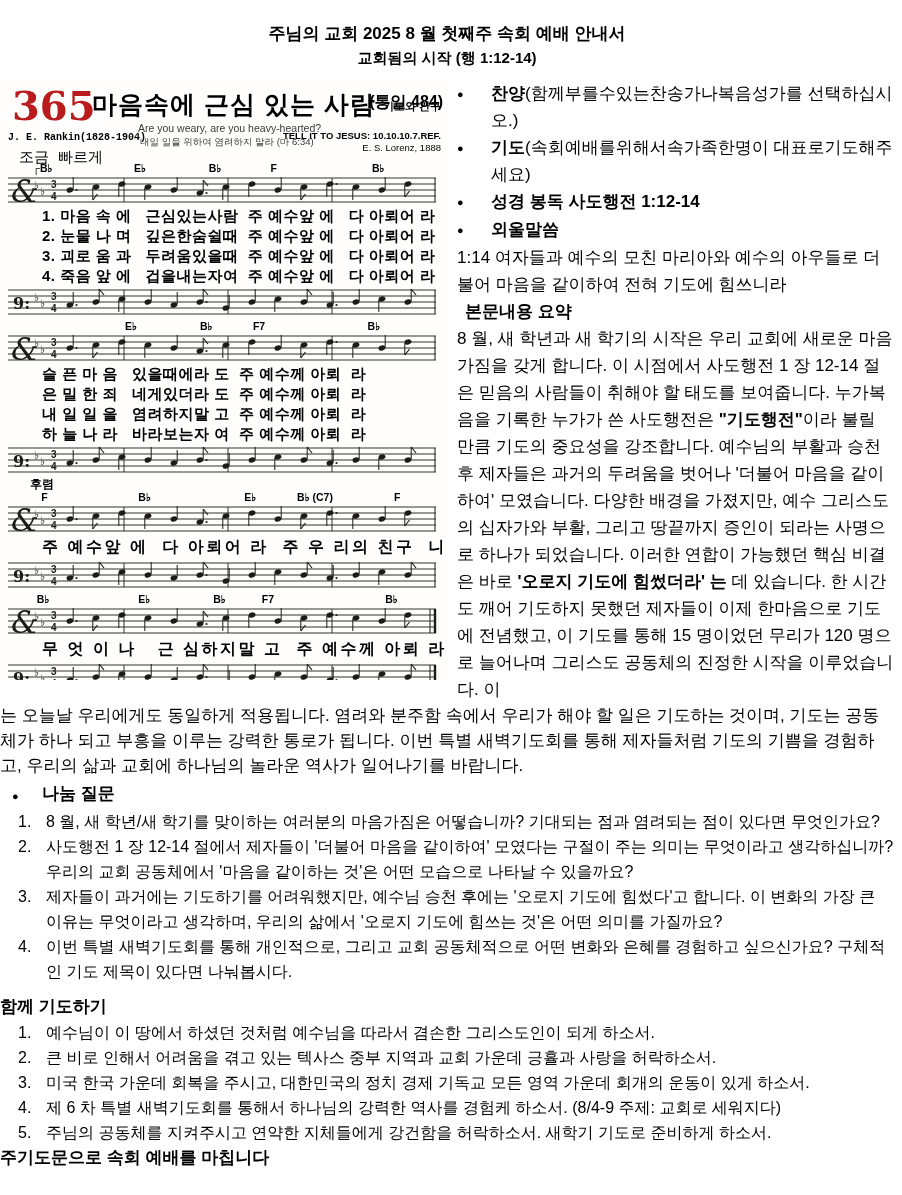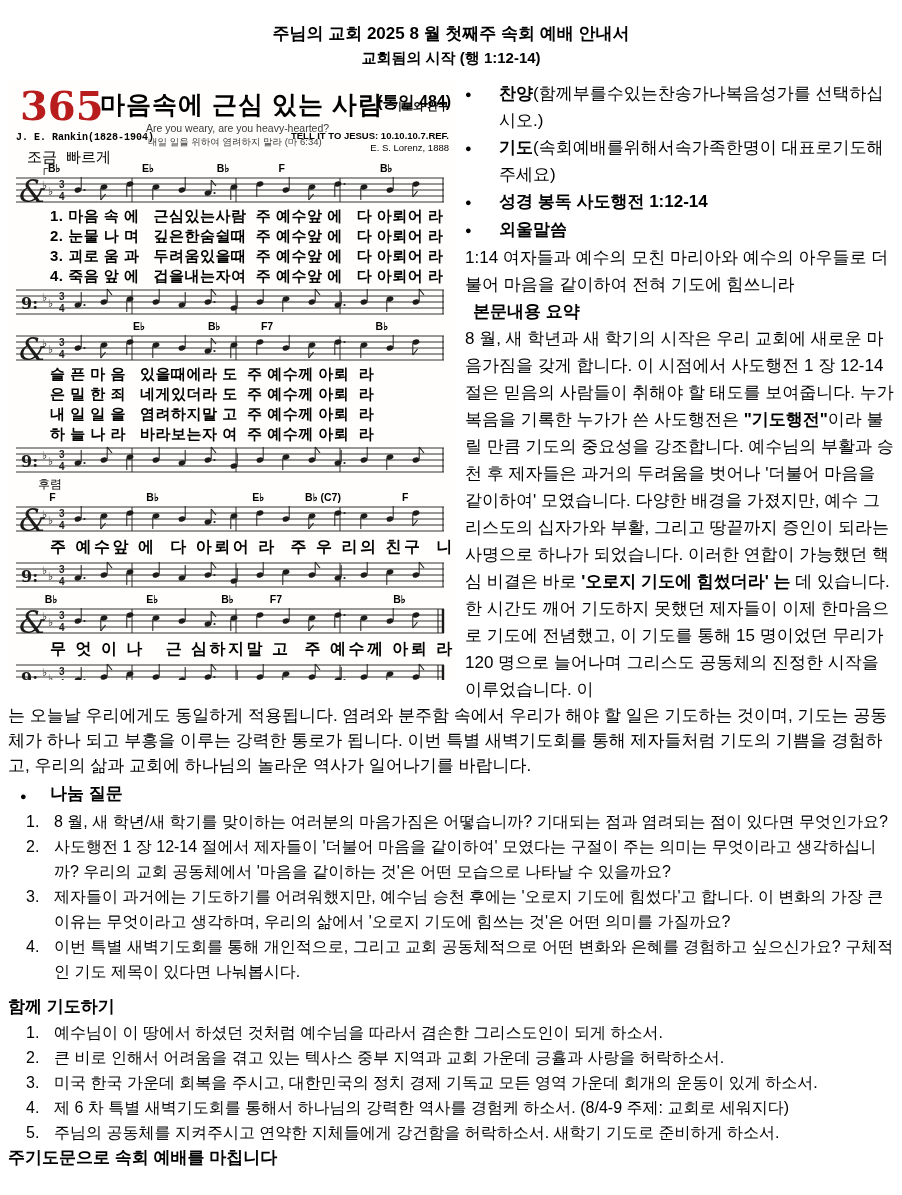--- a/index.html
+++ b/index.html
@@ -1,37 +1,37 @@
 <!DOCTYPE html>
 <html><head>
 <meta charset="utf-8">
 <style>
   html,body{margin:0;padding:0;background:#fff;}
   body{width:902px;height:1195px;color:#000;font-family:"Liberation Sans",sans-serif;overflow:hidden;}
-  .page{padding:12px 8px 0 8px;}
+  .page{padding:12px 8px 0 0;}
   .doc-title{font-size:17px;font-weight:bold;text-align:center;margin:10px 0 4px 0;}
   .doc-subtitle{font-size:15px;font-weight:bold;text-align:center;margin:0 0 12px 0;}
 
   .top{display:flex;align-items:flex-start;}
 
   
   .hymn{flex:0 0 447px;width:447px;height:600px;position:relative;overflow:hidden;background:#fffefc;}
   .hymn-header{position:relative;height:82px;}
   .hymn-number{position:absolute;left:12px;top:6px;font-family:"DejaVu Serif",serif;font-weight:bold;font-size:40px;line-height:40px;}
   .hymn-title{position:absolute;left:92px;top:8px;font-size:25px;font-weight:bold;letter-spacing:1px;white-space:nowrap;}
   .hymn-ref{position:absolute;right:4px;top:12px;font-size:16px;font-weight:bold;}
   .hymn-author{position:absolute;left:8px;top:52px;font-size:10px;font-weight:bold;font-family:Liberation Mono, monospace;}
   .hymn-sub-en{position:absolute;left:138px;top:42px;font-size:10.5px;color:#3a3a3a;text-align:right;}
   .hymn-sub-kr{position:absolute;left:140px;top:56px;font-size:9.5px;color:#3a3a3a;}
   .hymn-cat{position:absolute;right:6px;top:19px;font-size:11px;font-weight:bold;}
   .hymn-tune{position:absolute;right:6px;top:50px;font-size:9.5px;font-weight:bold;}
   .hymn-composer{position:absolute;right:6px;top:62px;font-size:9.5px;}
   .hymn-tempo{position:absolute;left:19px;top:68px;font-size:15px;font-family:Liberation Mono, monospace;}
   .system{position:relative;margin:0 0 2px 6px;}
-  .sys-label{font-size:12px;font-weight:normal;padding-left:24px;height:13px;line-height:13px;}
+  .sys-label{font-size:12px;font-weight:bold;padding-left:24px;height:13px;line-height:13px;}
   .chords{position:relative;height:12px;font-size:10.5px;font-weight:bold;}
   .chord{position:absolute;top:0;white-space:nowrap;}
   .staff{display:block;}
   .lyrics{padding-left:36px;}
   .lyric-line{white-space:pre;font-weight:bold;}
   .verses .lyric-line{font-size:15px;line-height:20px;letter-spacing:0.5px;}
   .refrain .lyric-line{font-size:16px;line-height:24px;letter-spacing:2.5px;}
 
   
   .col{flex:1 1 auto;padding-left:10px;font-size:17px;line-height:27px;}

